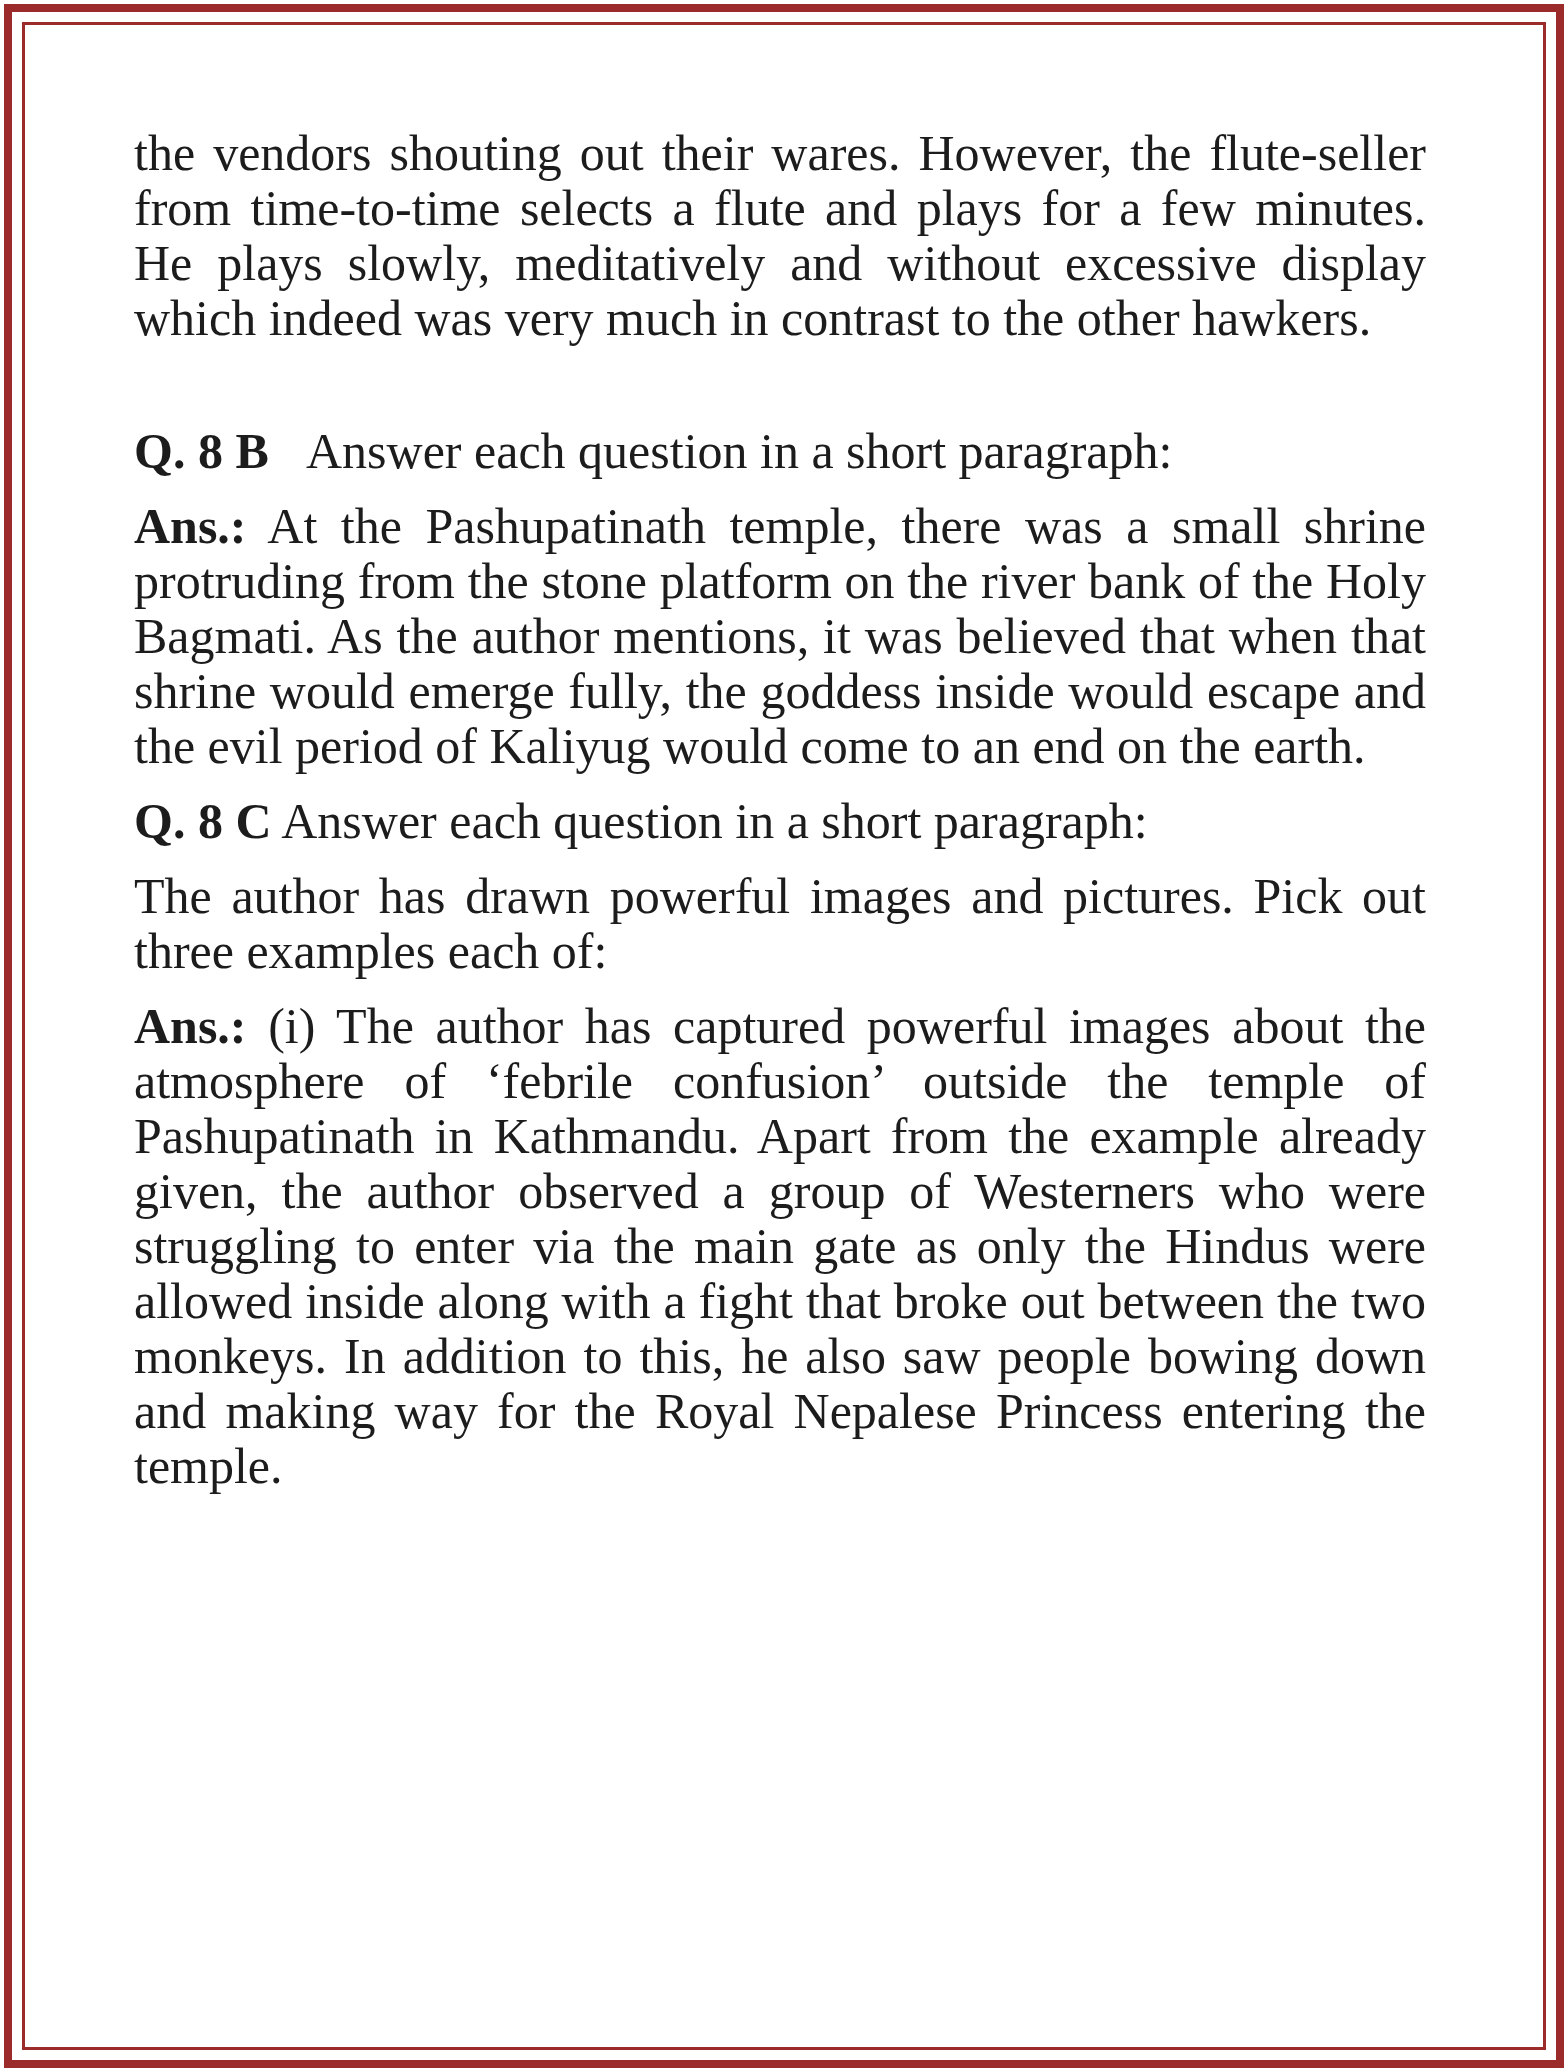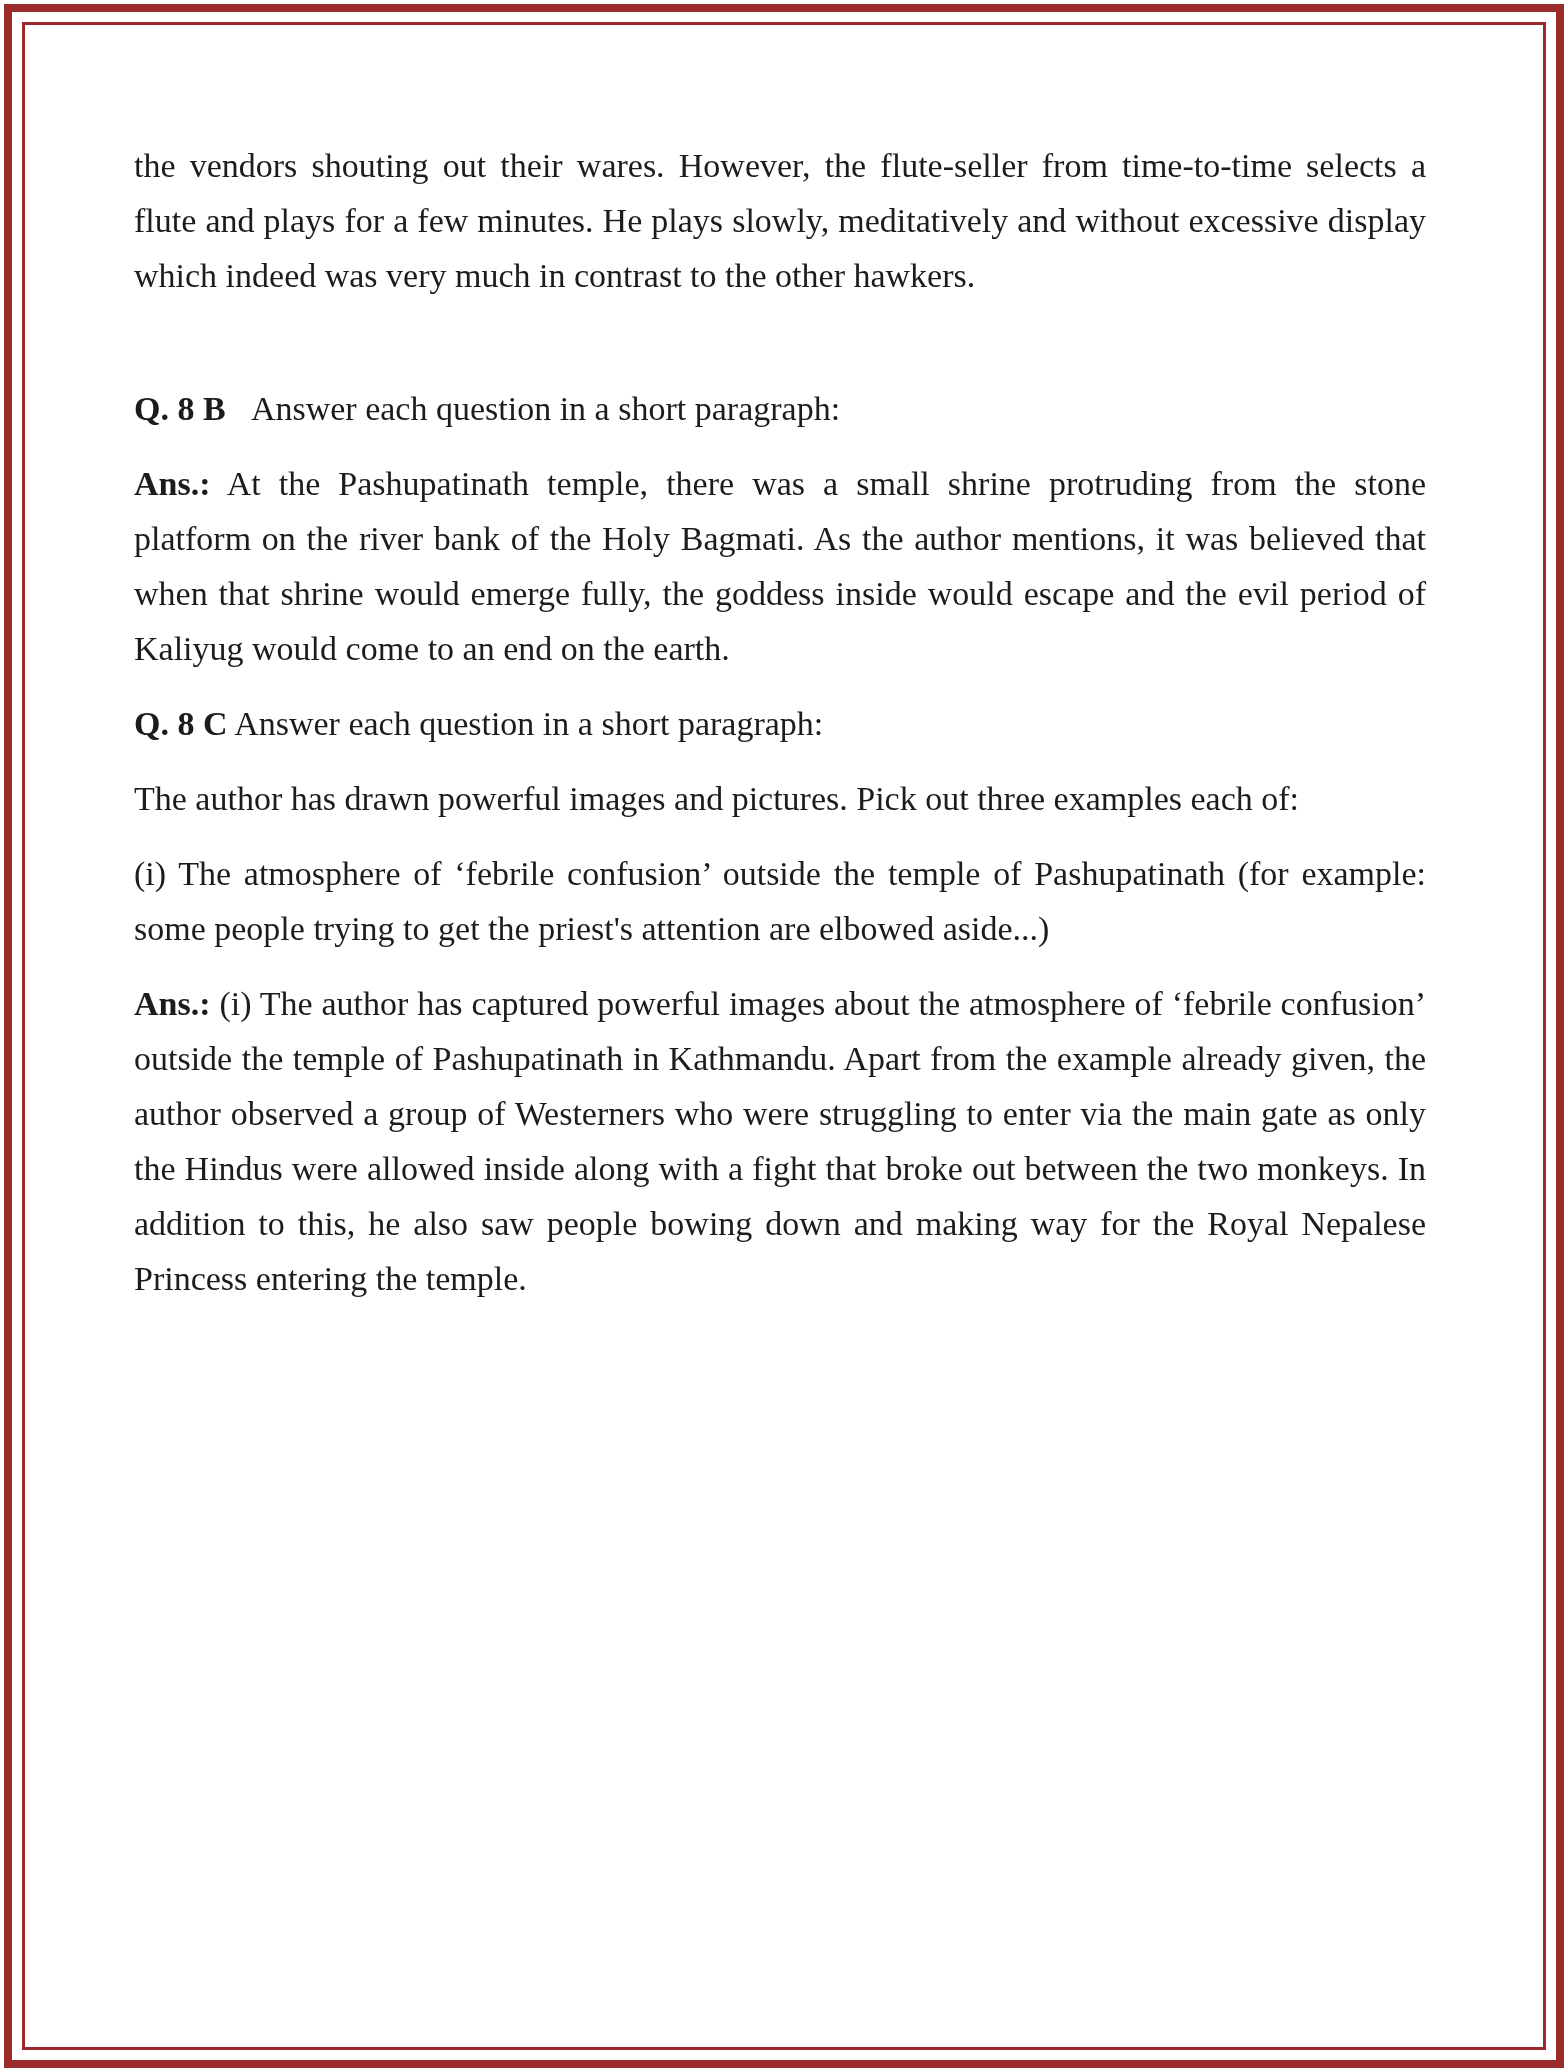--- a/index.html
+++ b/index.html
@@ -28,22 +28,22 @@
     border:3px solid var(--frame-color);
     pointer-events:none;
   }
   .content{
     position:absolute;
     top:0;left:0;right:0;
     box-sizing:border-box;
     padding:126px 142px 0 134px;
   }
   .content p{
-    margin:12px 0 20px 0;
-    font-size:34px;
+    margin:0 0 20px 0;
+    font-size:50px;
     line-height:55px;
     text-align:justify;
     text-justify:inter-word;
   }
   .content p.gap-before{
     margin-top:78px;
   }
   .content b{
     font-weight:bold;
   }
@@ -76,23 +76,20 @@
 
   <p>
     <b>Q. 8 C</b>
     <span>Answer each question in a short paragraph:</span>
   </p>
 
   <p>
     <span>The author has drawn powerful images and pictures. Pick out three examples each of:</span>
   </p>
 
-  <p>
-    <span>(i) The atmosphere of ‘febrile confusion’ outside the temple of Pashupatinath (for example: some people trying to get the priest's attention are elbowed aside...)</span>
-  </p>
 
 
 
   <p>
     <b>Ans.:</b>
     <span>(i) The author has captured powerful images about the atmosphere of ‘febrile confusion’ outside the temple of Pashupatinath in Kathmandu. Apart from the example already given, the author observed a group of Westerners who were struggling to enter via the main gate as only the Hindus were allowed inside along with a fight that broke out between the two monkeys. In addition to this, he also saw people bowing down and making way for the Royal Nepalese Princess entering the temple.</span>
   </p>
 
 </div>
 

